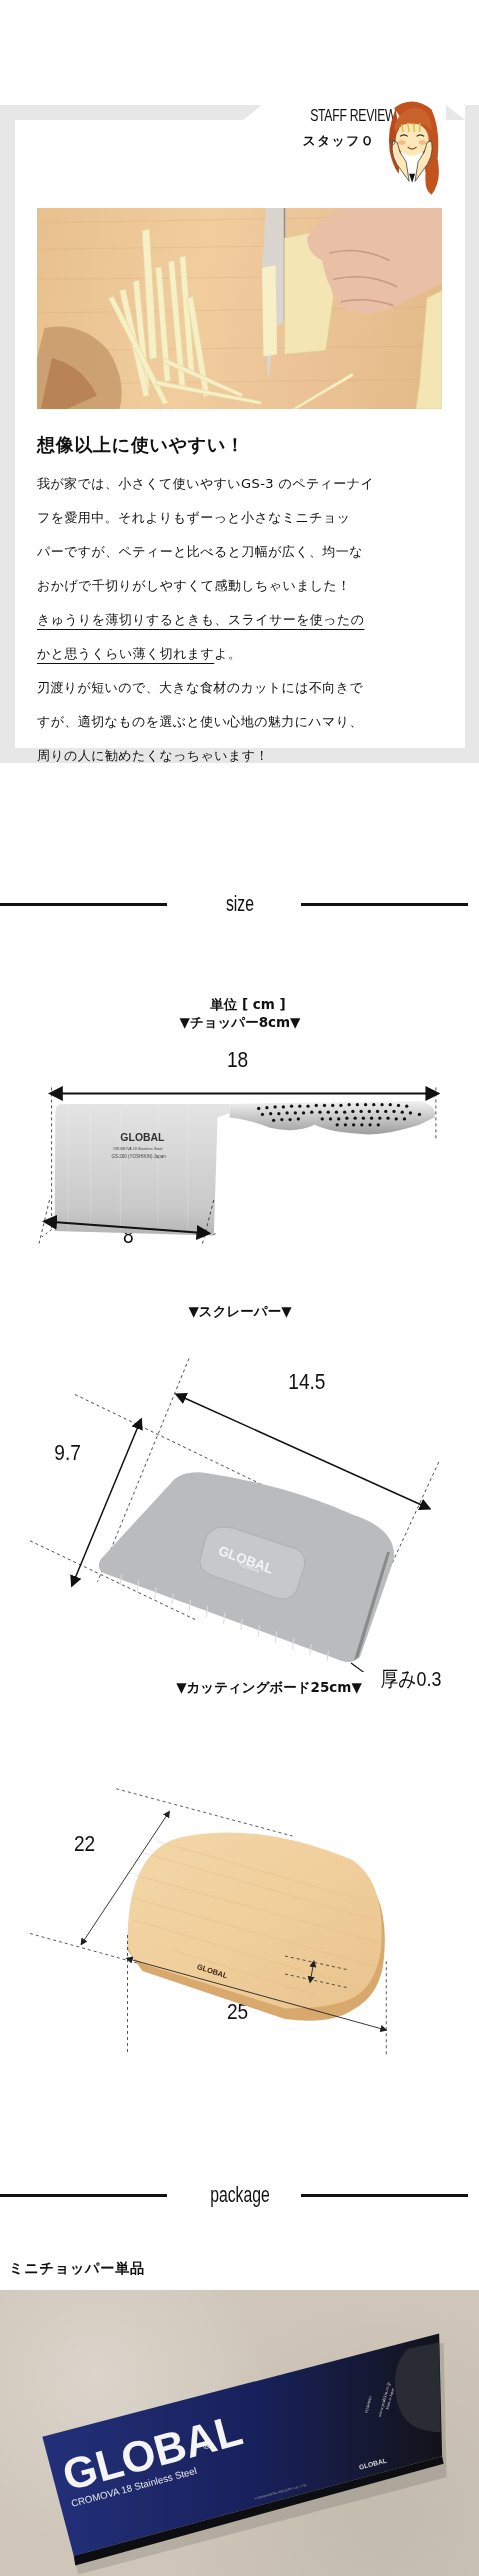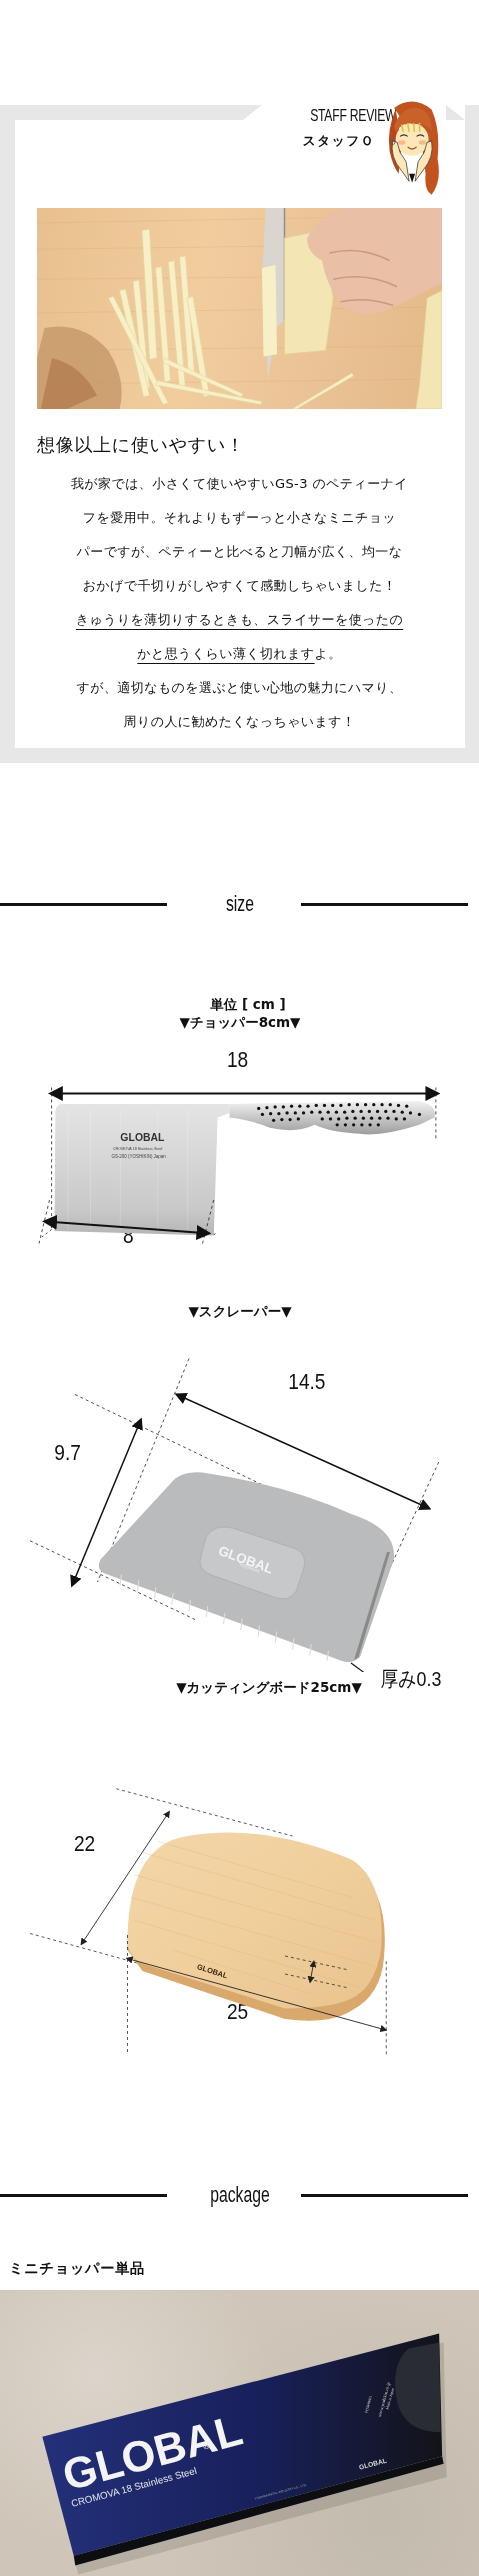--- a/index.html
+++ b/index.html
@@ -19,23 +19,23 @@
       font-family: "Liberation Sans Narrow", "Liberation Sans", sans-serif; font-size: 17px; letter-spacing: -0.4px;
       transform: scaleX(0.72); transform-origin: right center; white-space: nowrap; }
   .staff-name { position: absolute; left: 285px; top: 133px; width: 90px; text-align: right;
       font-size: 12.7px; font-weight: bold; letter-spacing: 1.5px; }
   .avatar { position: absolute; left: 379px; top: 99px; width: 64px; height: 101px; }
 
   .review-photo { position: absolute; left: 37px; top: 208px; width: 405px; height: 201px; overflow: hidden;
       background: linear-gradient(100deg, #e8c08e 0%, #f1cd9e 40%, #eac295 70%, #e3b987 100%); }
   .review-photo svg { position: absolute; left: 0; top: 0; }
 
-  .review-heading { position: absolute; left: 37px; top: 433px; font-size: 18px; font-weight: normal; letter-spacing: 0.7px; }
+  .review-heading { position: absolute; left: 37px; top: 433px; font-size: 18px; font-weight: bold; letter-spacing: 0.7px; }
   .review-body { position: absolute; left: 37px; top: 467px; width: 405px; font-size: 13px; line-height: 34px; letter-spacing: 0.4px; }
-  .review-body p { white-space: nowrap; text-align: center; }
+  .review-body p { white-space: nowrap; }
   .review-body .emph { font-weight: normal; text-decoration: underline; text-underline-offset: 4.5px; }
 
   
   .section-head { position: absolute; left: 0; width: 468px; height: 30px; }
   .section-head .line-l { position: absolute; left: 0; top: 50%; width: 167px; height: 2.2px; background: #111; margin-top: -0.7px; }
   .section-head .line-r { position: absolute; right: 0; top: 50%; width: 167px; height: 2.2px; background: #111; margin-top: -0.7px; }
   .section-head .title { position: absolute; left: 0; width: 480px; text-align: center; top: 1.5px; font-size: 22.5px;
       font-family: "Liberation Sans", sans-serif; transform: scaleX(0.7); }
 
   .center-label { position: absolute; left: 0; width: 480px; text-align: center; font-weight: bold; font-size: 13.5px; }
@@ -128,20 +128,21 @@
 
 <div class="review-heading">想像以上に使いやすい！</div>
 
 <div class="review-body">
   <p>我が家では、小さくて使いやすいGS-3 のペティーナイ</p>
   <p>フを愛用中。それよりもずーっと小さなミニチョッ</p>
   <p>パーですが、ペティーと比べると刀幅が広く、均一な</p>
   <p>おかげで千切りがしやすくて感動しちゃいました！</p>
   <p><span class="emph">きゅうりを薄切りするときも、スライサーを使ったの</span></p>
   <p><span class="emph">かと思うくらい薄く切れます</span><span>よ。</span></p>
+  <p>刃渡りが短いので、大きな食材のカットには不向きで</p>
   <p>すが、適切なものを選ぶと使い心地の魅力にハマり、</p>
   <p>周りの人に勧めたくなっちゃいます！</p>
 </div>
 
 <div class="section-head" style="top:889px;">
   <div class="line-l"></div>
   <div class="title">size</div>
   <div class="line-r"></div>
 </div>
 

